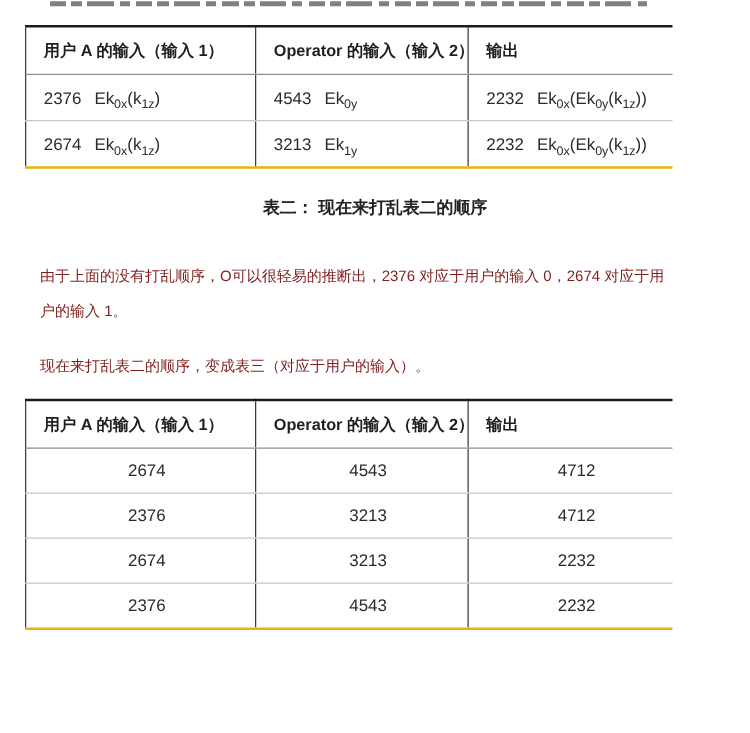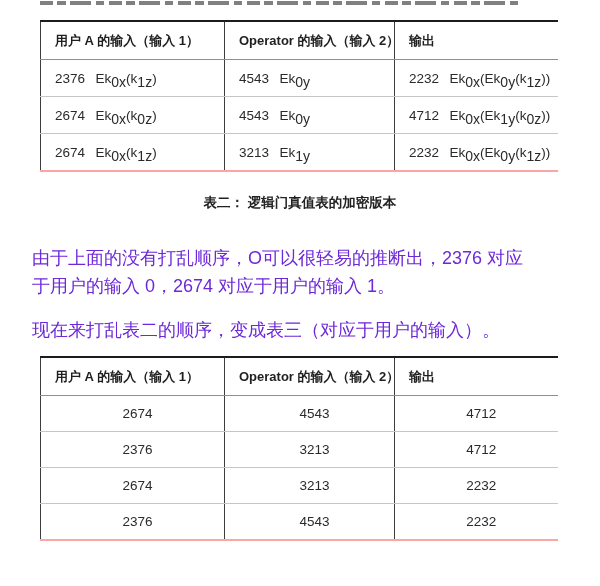--- a/index.html
+++ b/index.html
@@ -12,47 +12,47 @@
   .top-clip{
     margin:1px 0 0 40px;width:482px;height:4px;opacity:.7;
     background:repeating-linear-gradient(90deg,
       #4a4a4a 0 13px, transparent 13px 17px,
       #4a4a4a 17px 26px, transparent 26px 30px,
       #4a4a4a 30px 51px, transparent 51px 56px,
       #4a4a4a 56px 64px, transparent 64px 69px);
   }
   table.tbl{
     border-collapse:collapse;table-layout:fixed;
-    margin-left:40px;width:517px;
-    border-top:2px solid #1c1c1c;border-bottom:2px solid #fca5a5;
+    margin-left:20px;width:517px;
+    border-top:2px solid #1c1c1c;border-bottom:2px solid #eab308;
   }
   table.tbl col.c1{width:184px;}
   table.tbl col.c2{width:170px;}
   table.tbl col.c3{width:163px;}
   .tbl th,.tbl td{
     border-left:1px solid #3c3c3c;
     padding:0 4px 0 14px;text-align:left;vertical-align:middle;
     white-space:nowrap;overflow:hidden;
   }
   .tbl thead th{
     font-weight:bold;font-size:13px;height:37px;
     border-bottom:1px solid #8f8f8f;color:#1f1f1f;
   }
   .tbl td{font-size:13.5px;height:36px;border-bottom:1px solid #c6c6c6;color:#2a2a2a;}
   #garbled-table td{height:35px;text-align:center;}
   .tbl tbody tr:last-child td{border-bottom:none;}
-  .tbl sub{font-size:14px;line-height:0;letter-spacing:0;}
+  .tbl sub{font-size:10px;line-height:0;letter-spacing:0;}
   #table1{margin-top:15px;}
   .caption{
     margin-top:22px;text-align:center;font-weight:bold;
     font-size:13.5px;color:#222;width:600px;
   }
   p.body-text{
     margin:0 0 0 32px;width:506px;
-    font-size:18px;line-height:28px;color:#6d28d9;
+    font-size:12px;line-height:28px;color:#7f1d1d;
   }
   #para1{margin-top:32px;}
   #para2{margin-top:16px;}
   #garbled-table{margin-top:12px;}
 </style>
 </head>
 <body>
 
 <div class="top-clip"></div>
 
@@ -69,33 +69,28 @@
       <th>输出</th>
     </tr>
   </thead>
   <tbody>
     <tr>
       <td>2376  Ek<sub>0x</sub>(k<sub>1z</sub>)</td>
       <td>4543  Ek<sub>0y</sub></td>
       <td>2232  Ek<sub>0x</sub>(Ek<sub>0y</sub>(k<sub>1z</sub>))</td>
     </tr>
     <tr>
-      <td>2674  Ek<sub>0x</sub>(k<sub>0z</sub>)</td>
-      <td>4543  Ek<sub>0y</sub></td>
-      <td>4712  Ek<sub>0x</sub>(Ek<sub>1y</sub>(k<sub>0z</sub>))</td>
-    </tr>
-    <tr>
       <td>2674  Ek<sub>0x</sub>(k<sub>1z</sub>)</td>
       <td>3213  Ek<sub>1y</sub></td>
       <td>2232  Ek<sub>0x</sub>(Ek<sub>0y</sub>(k<sub>1z</sub>))</td>
     </tr>
   </tbody>
 </table>
 
-<div class="caption">表二： 逻辑门真值表的加密版本</div>
+<div class="caption">表二： 现在来打乱表二的顺序</div>
 
 <p class="body-text" id="para1">由于上面的没有打乱顺序，O可以很轻易的推断出，2376 对应于用户的输入 0，2674 对应于用户的输入 1。</p>
 <p class="body-text" id="para2">现在来打乱表二的顺序，变成表三（对应于用户的输入）。</p>
 
 <table class="tbl" id="garbled-table">
   <colgroup>
       <col class="c1">
       <col class="c2">
       <col class="c3">
     </colgroup>

